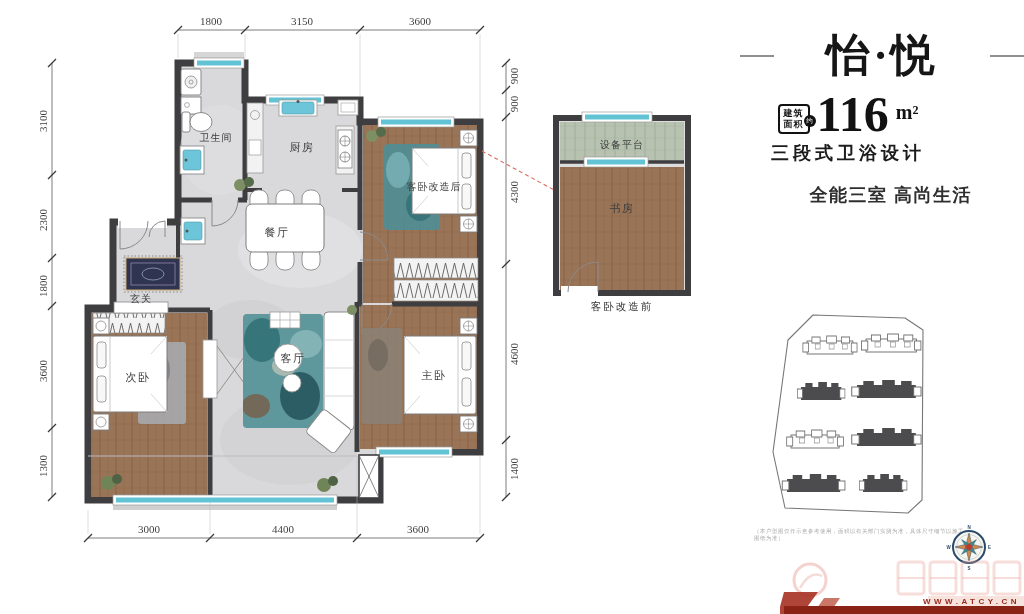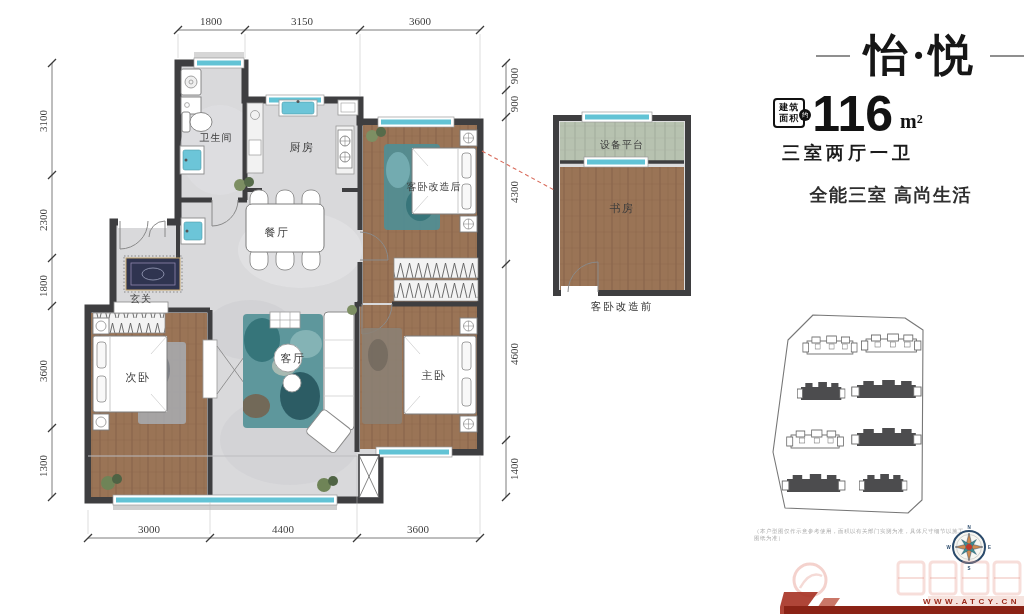--- a/index.html
+++ b/index.html
@@ -6,33 +6,33 @@
   #stage{position:relative;width:1024px;height:614px;background:#ffffff;overflow:hidden;
          font-family:"Liberation Sans","DejaVu Sans",sans-serif;}
   svg{display:block;}
   svg text{font-family:"Liberation Sans","DejaVu Sans",sans-serif;fill:#3a3a3a;}
   .room-label{font-size:11px;letter-spacing:1.5px;fill:#3c3c3c;}
   .room-label-sm{font-size:10px;letter-spacing:1px;fill:#3c3c3c;}
   .dim{font-size:11px;font-family:"Liberation Serif","DejaVu Serif",serif;fill:#3f3f3f;}
   .caption{font-size:10.5px;letter-spacing:2px;fill:#333;}
   .abs{position:absolute;}
   
-  .title-row{left:740px;top:34px;width:284px;display:flex;align-items:center;justify-content:flex-end;gap:14px;}
+  .title-row{left:740px;top:34px;width:284px;display:flex;align-items:center;justify-content:space-between;gap:14px;}
   .title-dash{width:34px;height:2px;background:#8f8f8f;}
   .main-title{font-family:"Liberation Serif","DejaVu Serif",serif;font-size:44px;font-weight:600;
               color:#161616;letter-spacing:3px;line-height:1;}
   .area-row{left:742px;top:94px;width:212px;display:flex;align-items:flex-end;justify-content:center;gap:7px;}
-  .area-badge{position:relative;border:2px solid #111;border-radius:4px;padding:2px 4px;margin-bottom:7px;}
+  .area-badge{position:relative;border:2px solid #111;border-radius:4px;padding:2px 4px;margin-bottom:1px;}
   .area-badge .bl{font-size:9px;font-weight:bold;color:#111;line-height:1.25;letter-spacing:1px;}
   .badge-dot{position:absolute;right:-8px;top:9px;width:12px;height:12px;background:#111;border-radius:50%;
              color:#fff;font-size:6.5px;line-height:12px;text-align:center;}
-  .area-value{font-family:Liberation Sans, sans-serif;font-size:50px;font-weight:bold;
+  .area-value{font-family:Liberation Serif, serif;font-size:50px;font-weight:bold;
               color:#121212;line-height:0.82;}
   .area-unit{font-family:"Liberation Serif","DejaVu Serif",serif;font-size:20px;font-weight:bold;
-             color:#121212;line-height:1;margin-bottom:4px;}
+             color:#121212;line-height:1;margin-bottom:13px;}
   .spec-row{left:742px;top:141px;width:212px;text-align:center;font-size:18px;font-weight:600;
             color:#1c1c1c;letter-spacing:4px;}
   .headline{left:728px;top:183px;width:244px;text-align:right;font-size:18px;font-weight:bold;
             color:#2e2e2e;letter-spacing:1.5px;}
   .desc{left:720px;top:211px;width:258px;text-align:center;font-size:11.5px;color:#7c7c7c;
         line-height:20.5px;letter-spacing:0.5px;}
   .disclaimer{left:754px;top:527px;width:420px;transform:scale(0.5);transform-origin:0 0;
               font-size:11px;color:#aaa;letter-spacing:1px;}
 </style>
 </head>
@@ -334,21 +334,21 @@
   <div class="abs area-row">
     <div class="area-badge">
       <div class="bl">建筑</div>
       <div class="bl">面积</div>
       <div class="badge-dot">约</div>
     </div>
     <div class="area-value">116</div>
     <div class="area-unit">m²</div>
   </div>
 
-  <div class="abs spec-row">三室两厅一卫</div>
+  <div class="abs spec-row">三段式卫浴设计</div>
 
   <div class="abs headline">全能三室 高尚生活</div>
 
 
   <svg class="abs" style="left:765px;top:302px" width="170" height="222" viewBox="0 0 170 222">
     <defs>
       <g id="bldg-dark">
         <rect x="0" y="5" width="56" height="13" fill="#4c4c4e"></rect>
         <rect x="6" y="1" width="10" height="6" fill="#4c4c4e"></rect>
         <rect x="24" y="0" width="12" height="7" fill="#4c4c4e"></rect>

